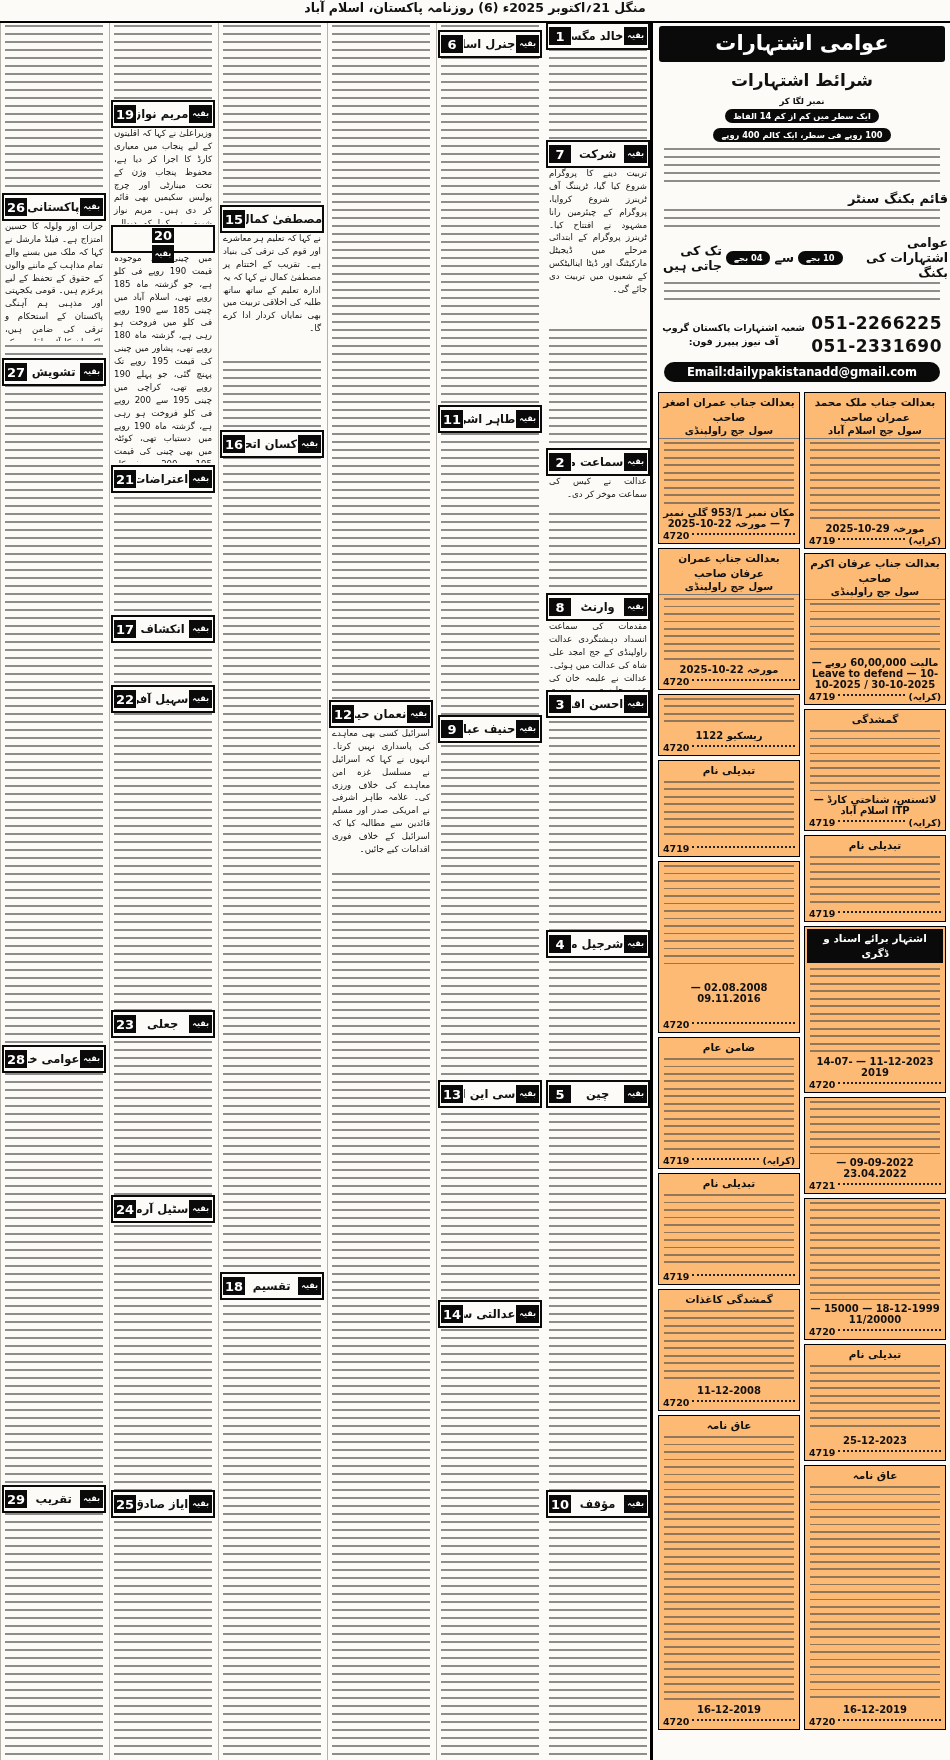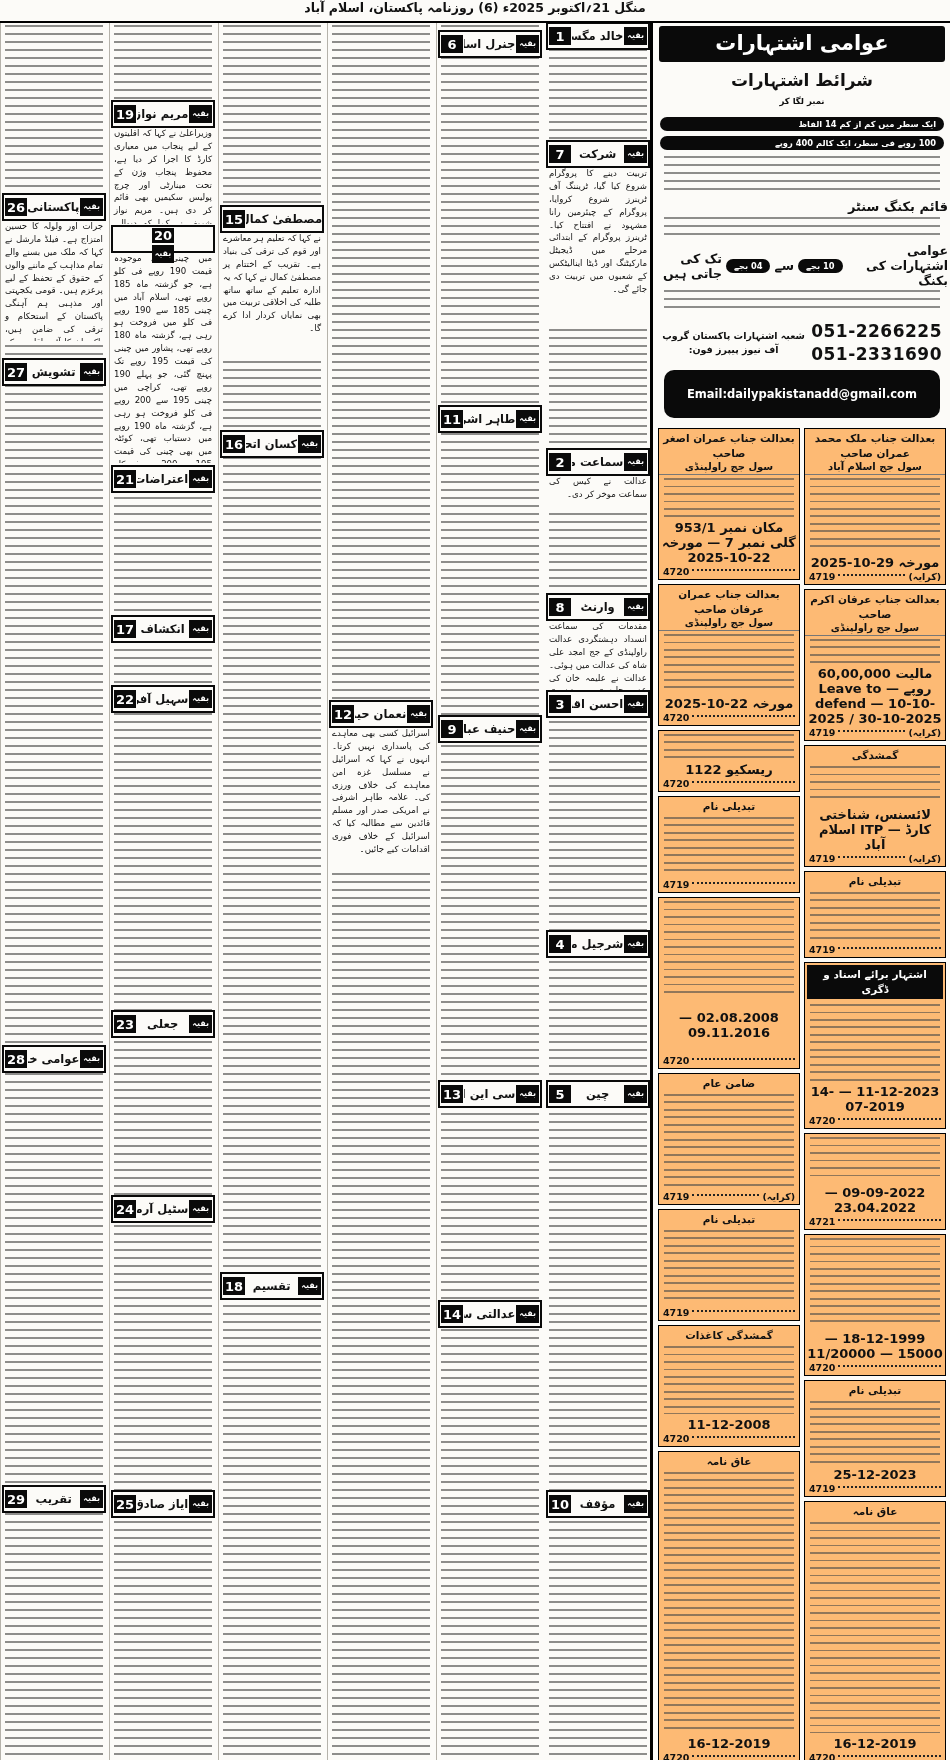--- a/index.html
+++ b/index.html
@@ -21,38 +21,38 @@
   .excerpt{position:absolute;left:2px;right:2px;background:#fcfbf8;z-index:2;font-size:8.6px;line-height:1.5;
            text-align:justify;overflow:hidden;padding:1px 2px;}
   
   .vdiv{position:absolute;left:650px;top:22px;bottom:0;width:3px;background:#000;z-index:4;}
   
   .ads{position:absolute;left:656px;right:2px;top:22px;bottom:2px;}
   .banner{background:#0a0a0a;color:#fff;text-align:center;font-size:21px;font-weight:bold;
           padding:5px 0 7px;margin:4px 3px 8px;border-radius:3px;}
   .condtitle{text-align:center;font-weight:bold;font-size:17px;margin:2px 0 6px;}
   .condlead{text-align:center;font-size:8.5px;font-weight:bold;margin-bottom:3px;}
-  .pillrow{display:flex;justify-content:center;gap:5px;flex-wrap:wrap;margin:11px 4px 6px;flex-direction:column;}
+  .pillrow{display:flex;justify-content:center;gap:5px;flex-wrap:wrap;margin:3px 4px 6px;}
   .pill{background:#0a0a0a;color:#fff;font-size:8.3px;font-weight:bold;border-radius:9px;padding:2px 8px;white-space:nowrap;}
   .fxblock{background:repeating-linear-gradient(to bottom,#4a4a48 0 2px,transparent 2px 8px);opacity:.62;margin:2px 8px;}
   .centerbold{font-weight:bold;font-size:13px;margin:3px 0;}
   .booking{display:flex;align-items:center;justify-content:center;gap:4px;font-weight:bold;font-size:12.5px;margin:4px 0 2px;}
   .phones{display:flex;align-items:center;margin:6px 6px 4px;gap:6px;}
   .phonenums{direction:ltr;font-weight:bold;font-size:17px;line-height:1.35;letter-spacing:.5px;}
   .deptline{font-size:9.5px;font-weight:bold;flex:1;text-align:center;line-height:1.5;}
   .emailbar{background:#0a0a0a;color:#fff;text-align:center;font-size:11.5px;font-weight:bold;
-            border-radius:10px;margin:4px 8px 8px;padding:17px 0;direction:ltr;}
+            border-radius:10px;margin:4px 8px 8px;padding:3px 0;direction:ltr;}
   .notices{display:flex;align-items:stretch;height:1342px;}
   .sub{flex:1;display:flex;flex-direction:column;min-width:0;}
   .nb{border:1.5px solid #000;margin:2px;display:flex;flex-direction:column;overflow:hidden;background:#fdba74;}
   .nbtitle{font-weight:bold;font-size:10.5px;text-align:center;line-height:1.45;padding:2px 1px 0;}
   .nbtitle.inv{background:#0a0a0a;color:#fff;margin:2px;padding:2px 1px;}
   .nbsub{font-weight:bold;font-size:10px;text-align:center;border-bottom:1px solid #777;padding-bottom:2px;}
   .nbbody{flex:1;margin:3px 5px;background:repeating-linear-gradient(to bottom,#4a4a48 0 1.8px,transparent 1.8px 7.5px);opacity:.6;}
-  .nbextra{font-size:13px;font-weight:bold;text-align:center;padding:0 2px;}
+  .nbextra{font-size:10px;font-weight:bold;text-align:center;padding:0 2px;}
   .nbfoot{display:flex;align-items:center;font-size:9.5px;font-weight:bold;padding:1px 4px 2px;gap:3px;}
   .dots{flex:1;border-bottom:2px dotted #222;height:0;margin-bottom:3px;}
 </style>
 </head>
 <body>
 
 <div class="masthead">
   <span>منگل 21؍اکتوبر 2025ء (6) روزنامہ پاکستان، اسلام آباد</span>
 </div>
 

